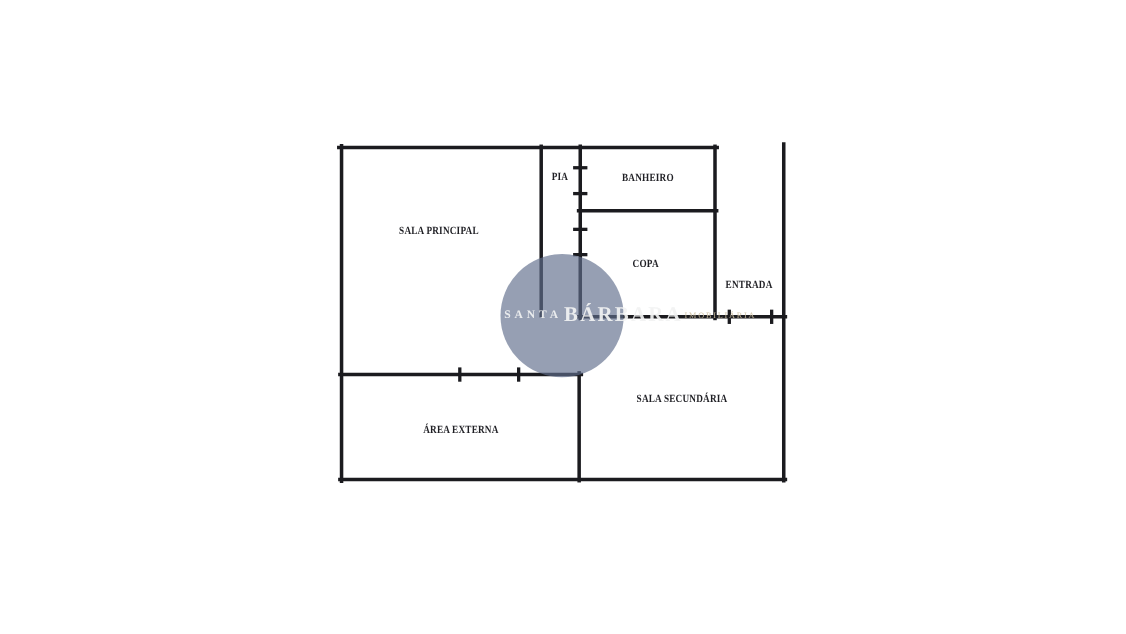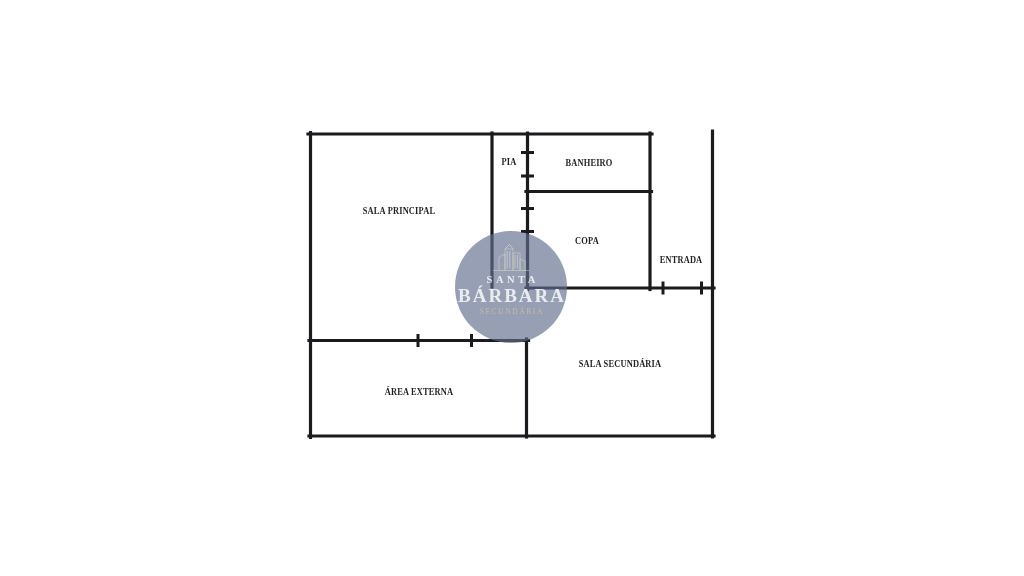--- a/index.html
+++ b/index.html
@@ -45,21 +45,21 @@
   .lbl-entrada         { left: 681px; top: 259px; }
   .lbl-sala-secundaria { left: 620px; top: 363px; }
   .lbl-area-externa    { left: 419px; top: 391px; }
   .watermark {
     position: absolute;
     left: 455px; top: 231px;
     width: 112px; height: 112px;
     border-radius: 50%;
     background: var(--wm-bg, rgba(95,110,140,0.66));
     display: flex;
-    flex-direction: column;
+    flex-direction: row;
     align-items: center;
     justify-content: flex-start;
     text-align: right;
   }
   .wm-logo { margin-top: 12px; width: 40px; height: 31px; }
   .wm-line1 {
     font-weight: bold; font-size: 10.5px; line-height: 1.1;
     letter-spacing: 3.5px; text-indent: 3.5px;
     color: var(--wm-text, #f2f3f3); opacity: 0.92; margin-top: 0px;
   }
@@ -127,16 +127,16 @@
           <line x1="16.2" y1="8" x2="16.2" y2="25.5"></line>
           <line x1="18.8" y1="8" x2="18.8" y2="25.5"></line>
           <line x1="24" y1="12" x2="24" y2="25.5"></line>
           <line x1="26.6" y1="12" x2="26.6" y2="25.5"></line>
           <path d="M14 6 L18.5 1.5 L22 6"></path>
         </g>
       </g>
     </svg>
     <div class="wm-line1">SANTA</div>
     <div class="wm-line2">BÁRBARA</div>
-    <div class="wm-line3">SECUNDÁRIA</div>
+    <div class="wm-line3">IMOBILIÁRIA</div>
   </div>
 
 </div>
 
 </body></html>

